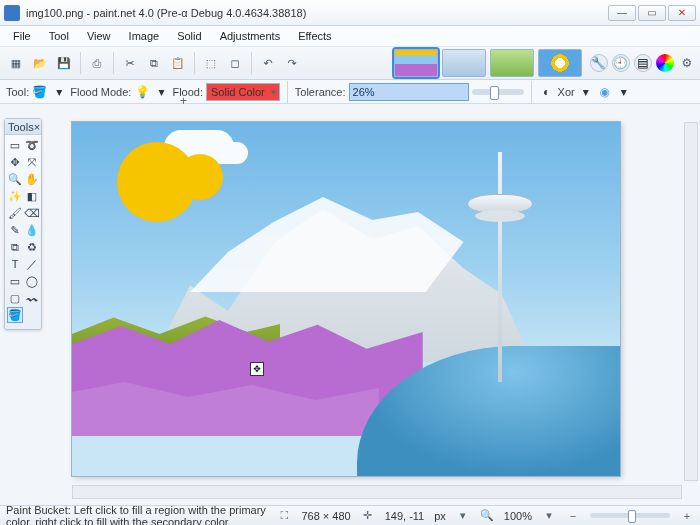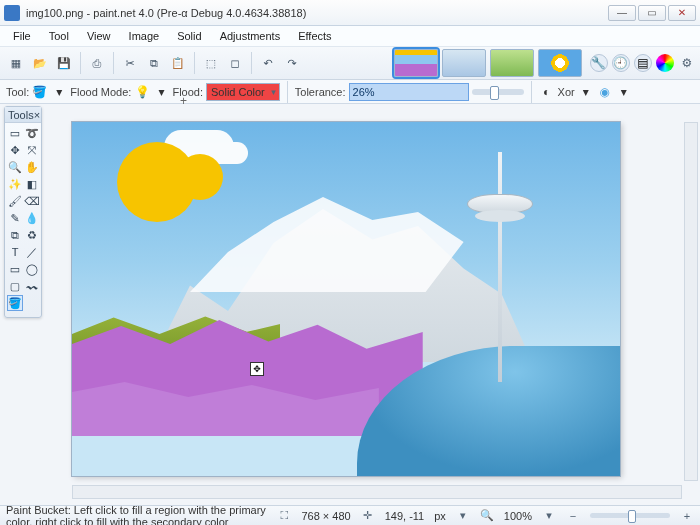--- a/index.html
+++ b/index.html
@@ -22,21 +22,21 @@
   .ricon { width:18px; height:18px; border-radius:50%; display:flex;align-items:center;justify-content:center;font-size:12px;cursor:default;}
   .optbar { height: 24px; background:#f6f9fc; border-bottom:1px solid #d0dae6; display:flex; align-items:center; padding:0 6px; gap:3px; color:#333;}
   .optlbl { color:#444; }
   .combo { height:18px; border:1px solid #9db6d0; background:#ef4444; padding:0 14px 0 4px; position:relative; display:flex;align-items:center; min-width:70px; cursor:default;}
   .combo::after { content:"▾"; position:absolute; right:3px; font-size:9px; color:#567;}
   .ico { width:16px;height:16px;display:inline-flex;align-items:center;justify-content:center;font-size:12px;cursor:default;}
   .tol-input { height:18px; border:1px solid #6aa2e4; background:#bcd8f6; width:120px; padding:0 3px; color:#103a68;}
   .tol-slider { width:52px; height:6px; background:#d2dde9; border-radius:3px; position:relative; cursor:default;}
   .tol-slider::after{content:"";position:absolute;left:18px;top:-3px;width:7px;height:12px;background:#fff;border:1px solid #7a98b8;border-radius:2px;}
   .workspace { position:absolute; top:104px; left:0; right:0; bottom:20px; background:#f2f5f9; }
-  .tools-panel { position:absolute; left:4px; top:2px; width:38px; background:linear-gradient(#f8fbfe,#e9eff6); border:1px solid #b8c7d8; border-radius:3px; box-shadow:0 1px 3px rgba(0,0,0,.15); padding-bottom:4px;}
+  .tools-panel { position:absolute; left:4px; top:14px; width:38px; background:linear-gradient(#f8fbfe,#e9eff6); border:1px solid #b8c7d8; border-radius:3px; box-shadow:0 1px 3px rgba(0,0,0,.15); padding-bottom:4px;}
   .tools-header { height:16px; background:linear-gradient(#e4edf7,#d5e2f0); border-bottom:1px solid #c2d0e0; display:flex;align-items:center;padding:0 3px; font-size:10px;color:#345;}
   .tools-header .x { margin-left:auto; cursor:default;}
   .tools-grid { display:grid; grid-template-columns:1fr 1fr; gap:1px; padding:2px;}
   .tool { width:16px;height:16px; border:1px solid transparent; display:flex;align-items:center;justify-content:center; font-size:11px;color:#345;cursor:default;}
   .tool.sel { border:1px solid #6aa2e4; background:#d8e9fb;}
   .canvas-wrap { position:absolute; left:72px; top:18px; width:548px; height:354px; background:#fff; box-shadow:0 0 0 1px #9fb2c6, 2px 2px 6px rgba(0,0,0,.2);}
   .canvas { width:100%; height:100%; overflow:hidden; position:relative;}
   .sky { position:absolute; inset:0; background:linear-gradient(#6fb6e7 0%, #9cd0ef 40%, #c8e6f6 70%);}
   .sun { position:absolute; left:45px; top:20px; width:80px; height:80px; background:#f7c400; border-radius:50%;}
   .sun2 { position:absolute; left:105px; top:32px; width:46px; height:46px; background:#f7c400; border-radius:50%;}

